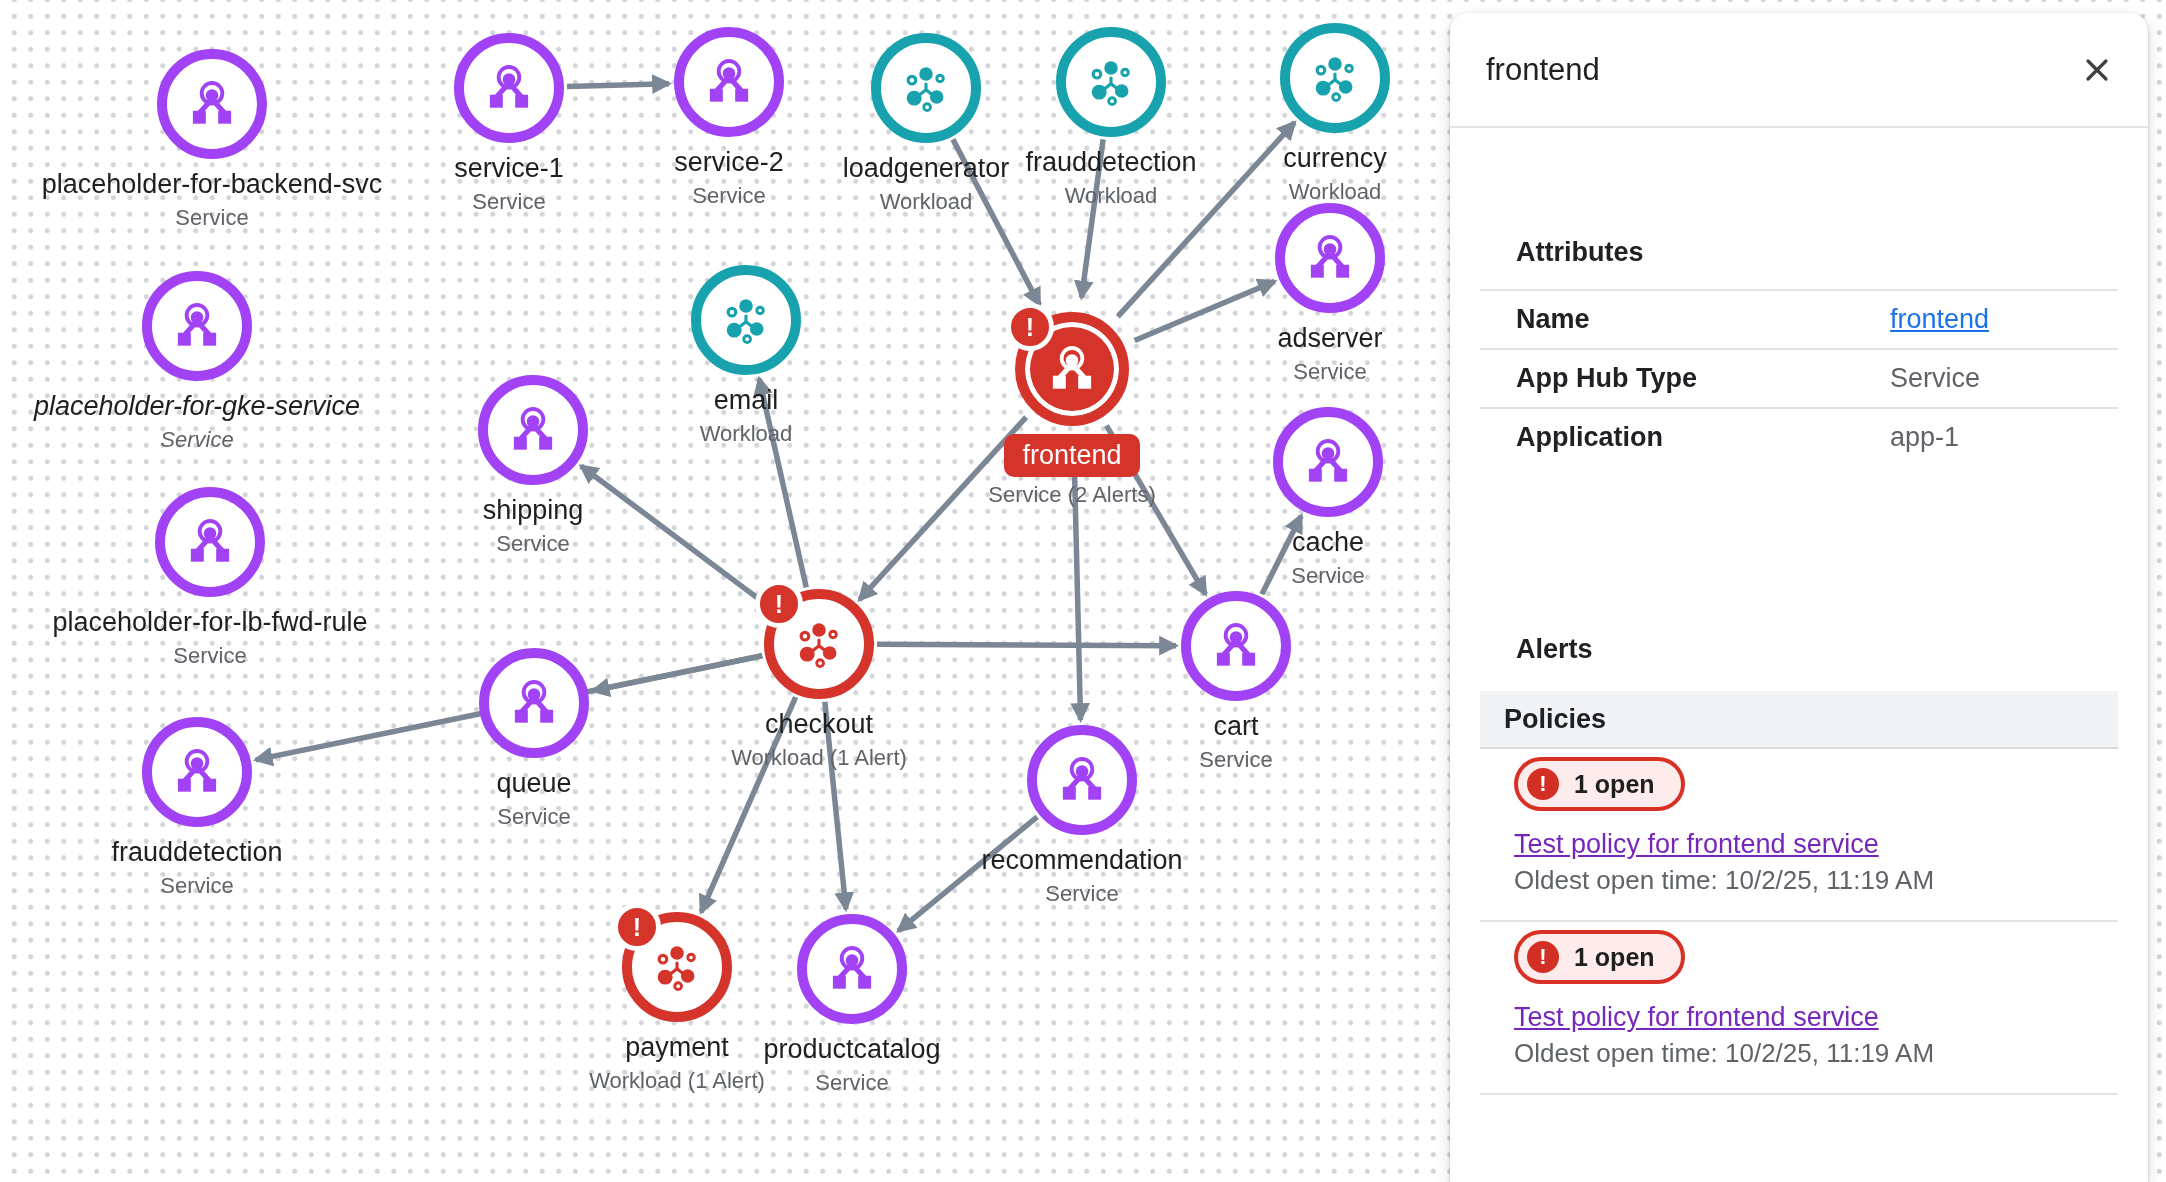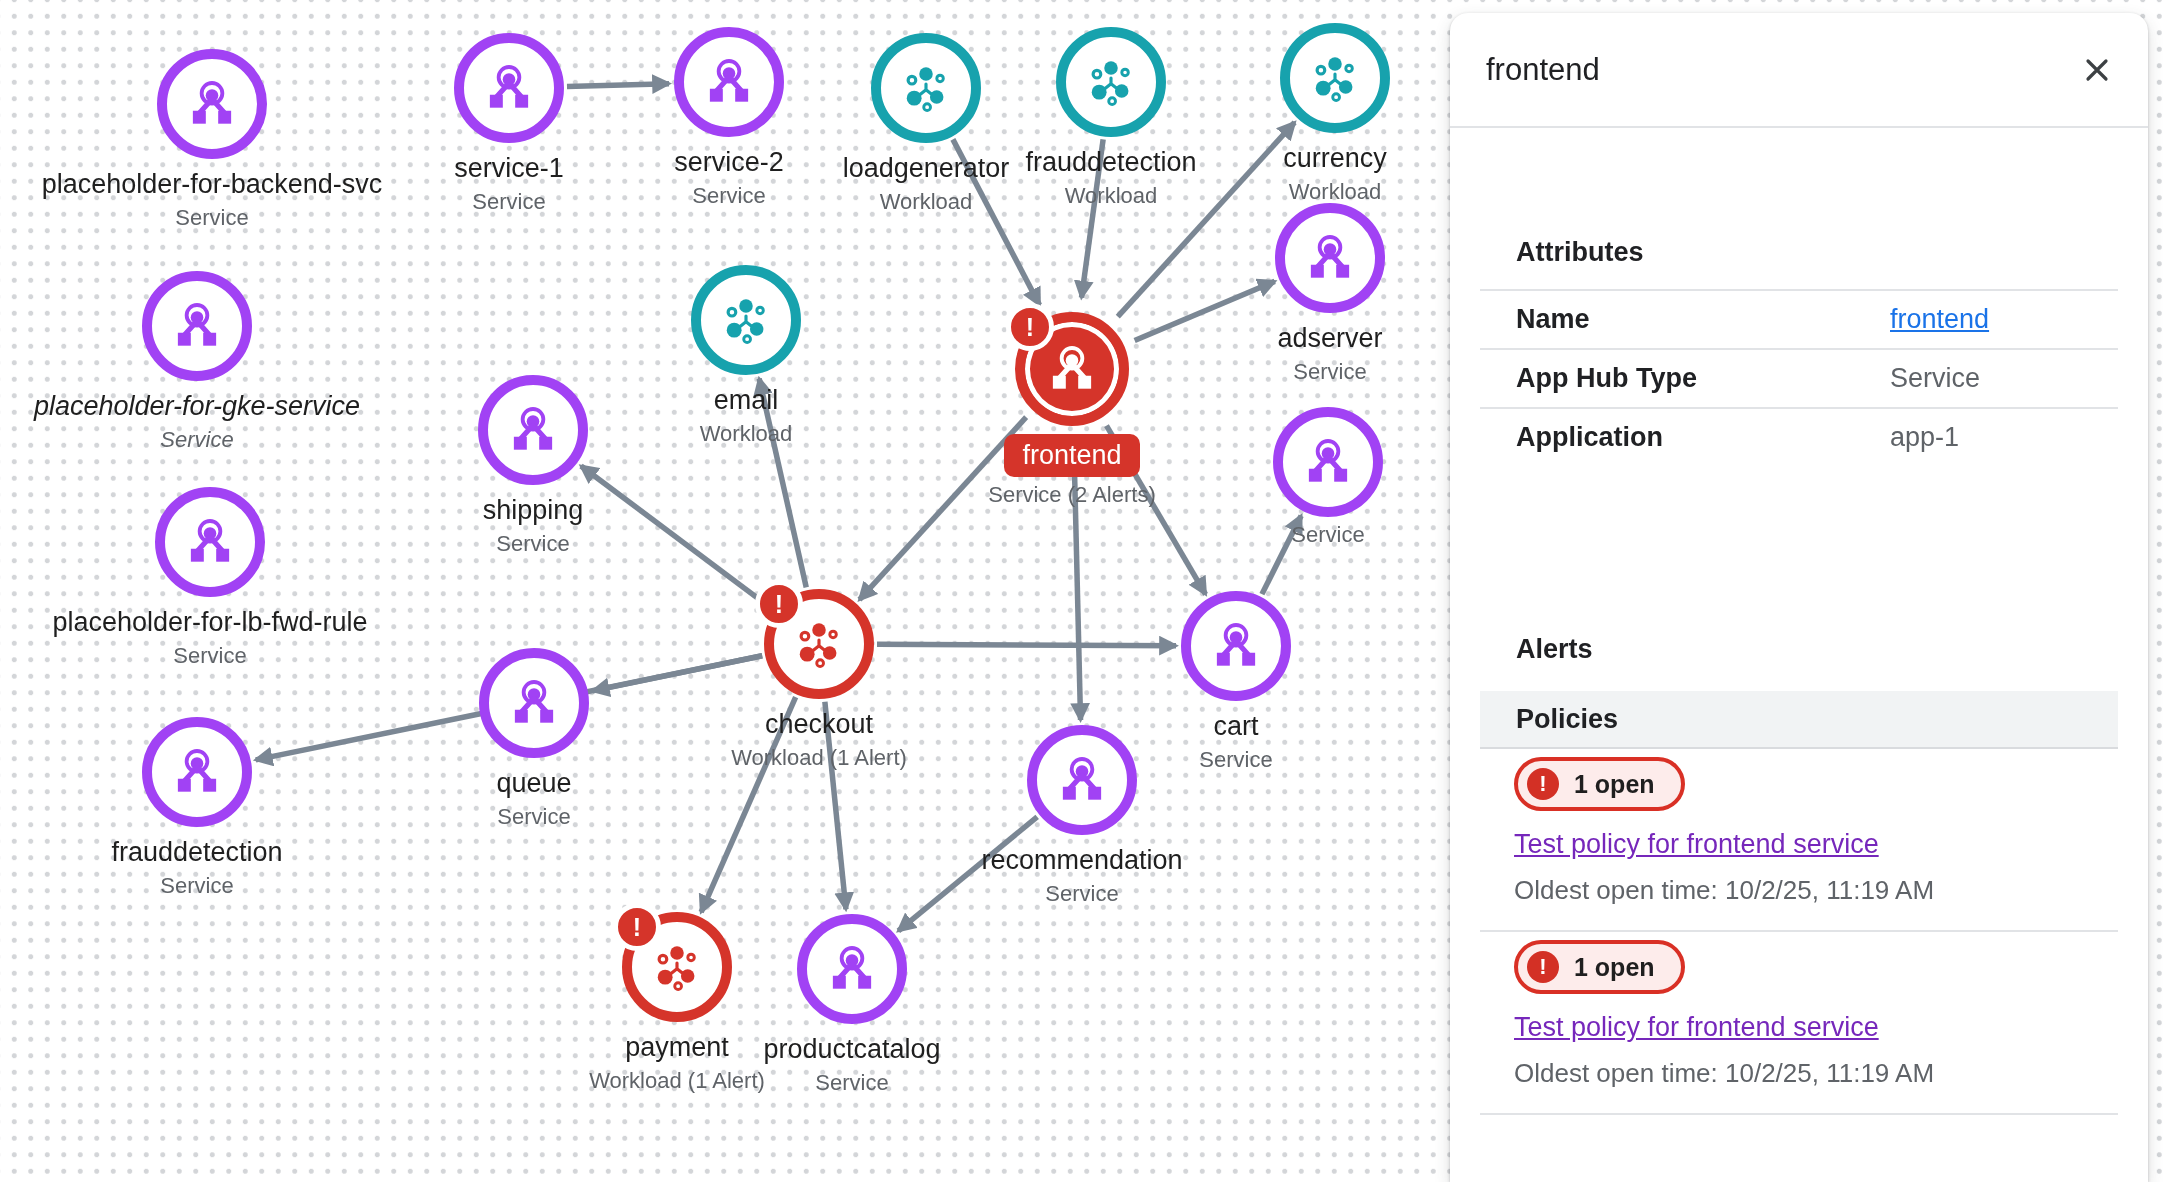--- a/index.html
+++ b/index.html
@@ -62,39 +62,39 @@
   .attr-row{
     display:flex;align-items:center;height:57px;
     border-top:2px solid var(--div);padding:0 36px;font-size:27px;
   }
   .attr-label{width:374px;color:var(--ink);font-weight:bold}
   .attr-value{color:var(--muted)}
   .attr-value.link-blue{color:var(--blue);text-decoration:underline;cursor:pointer}
   .alerts{margin-top:168px}
   .alerts-colhead{
     margin-top:26px;height:56px;background:#f1f3f4;border-bottom:2px solid #d9dbde;
-    display:flex;align-items:center;padding-left:36px;
+    display:flex;align-items:center;padding-left:24px;
     font-size:27px;font-weight:bold;color:var(--ink);
   }
   .alert-item{border-bottom:2px solid var(--div);padding:8px 0 24px 34px}
   .pill{
     display:inline-flex;align-items:center;height:46px;
     border:4px solid #d93025;border-radius:28px;background:#fdeceb;
     padding:0 26px 0 9px;
   }
   .pill-icon{
     width:32px;height:32px;border-radius:50%;background:#d33025;color:#fff;
     font-size:22px;font-weight:bold;line-height:32px;text-align:center;flex:0 0 auto;
   }
   .pill-text{margin-left:15px;font-size:25px;font-weight:bold;color:#1f1f1f}
   .policy-link{
     display:inline-block;margin-top:18px;font-size:27px;
     color:var(--purplelink);text-decoration:underline;cursor:pointer;
   }
-  .oldest{margin-top:15px;font-size:26px;color:var(--muted)}
+  .oldest{margin-top:5px;font-size:26px;color:var(--muted)}
 </style>
 </head>
 <body style="--svc: #a142f4; --wl: #17a2ad; --alert: #d5342a; --edge: #7b8794;">
 
 <div class="canvas">
   <svg id="edge-layer" xmlns="http://www.w3.org/2000/svg">
     <defs>
       <marker id="arrow" viewBox="0 0 10 10" refX="8.5" refY="5" markerWidth="3.6" markerHeight="3.6" orient="auto-start-reverse">
         <path id="arrowhead" d="M0,0 L10,5 L0,10 z" fill="#7b8794"></path>
       </marker>
@@ -292,20 +292,21 @@
 
       <svg class="icon icon-service" viewBox="0 0 48 48" xmlns="http://www.w3.org/2000/svg">
         <circle cx="24" cy="14.5" r="9.2" fill="none" stroke="currentColor" stroke-width="3.4"></circle>
         <circle cx="24" cy="16.5" r="5.6" fill="currentColor"></circle>
         <path d="M24 19.5 L12.5 32.5 M24 19.5 L35.5 32.5" fill="none" stroke="currentColor" stroke-width="4.6"></path>
         <rect x="7" y="30" width="11.5" height="11.5" fill="currentColor"></rect>
         <rect x="29.5" y="30" width="11.5" height="11.5" fill="currentColor"></rect>
       </svg>
 
     </div>
+    <div class="name">cache</div>
     <div class="sub">Service</div>
   </div>
       <div class="node" style="--c: #a142f4; left: 20px; top: 487px;">
     <div class="circle">
 
       <svg class="icon icon-service" viewBox="0 0 48 48" xmlns="http://www.w3.org/2000/svg">
         <circle cx="24" cy="14.5" r="9.2" fill="none" stroke="currentColor" stroke-width="3.4"></circle>
         <circle cx="24" cy="16.5" r="5.6" fill="currentColor"></circle>
         <path d="M24 19.5 L12.5 32.5 M24 19.5 L35.5 32.5" fill="none" stroke="currentColor" stroke-width="4.6"></path>
         <rect x="7" y="30" width="11.5" height="11.5" fill="currentColor"></rect>

